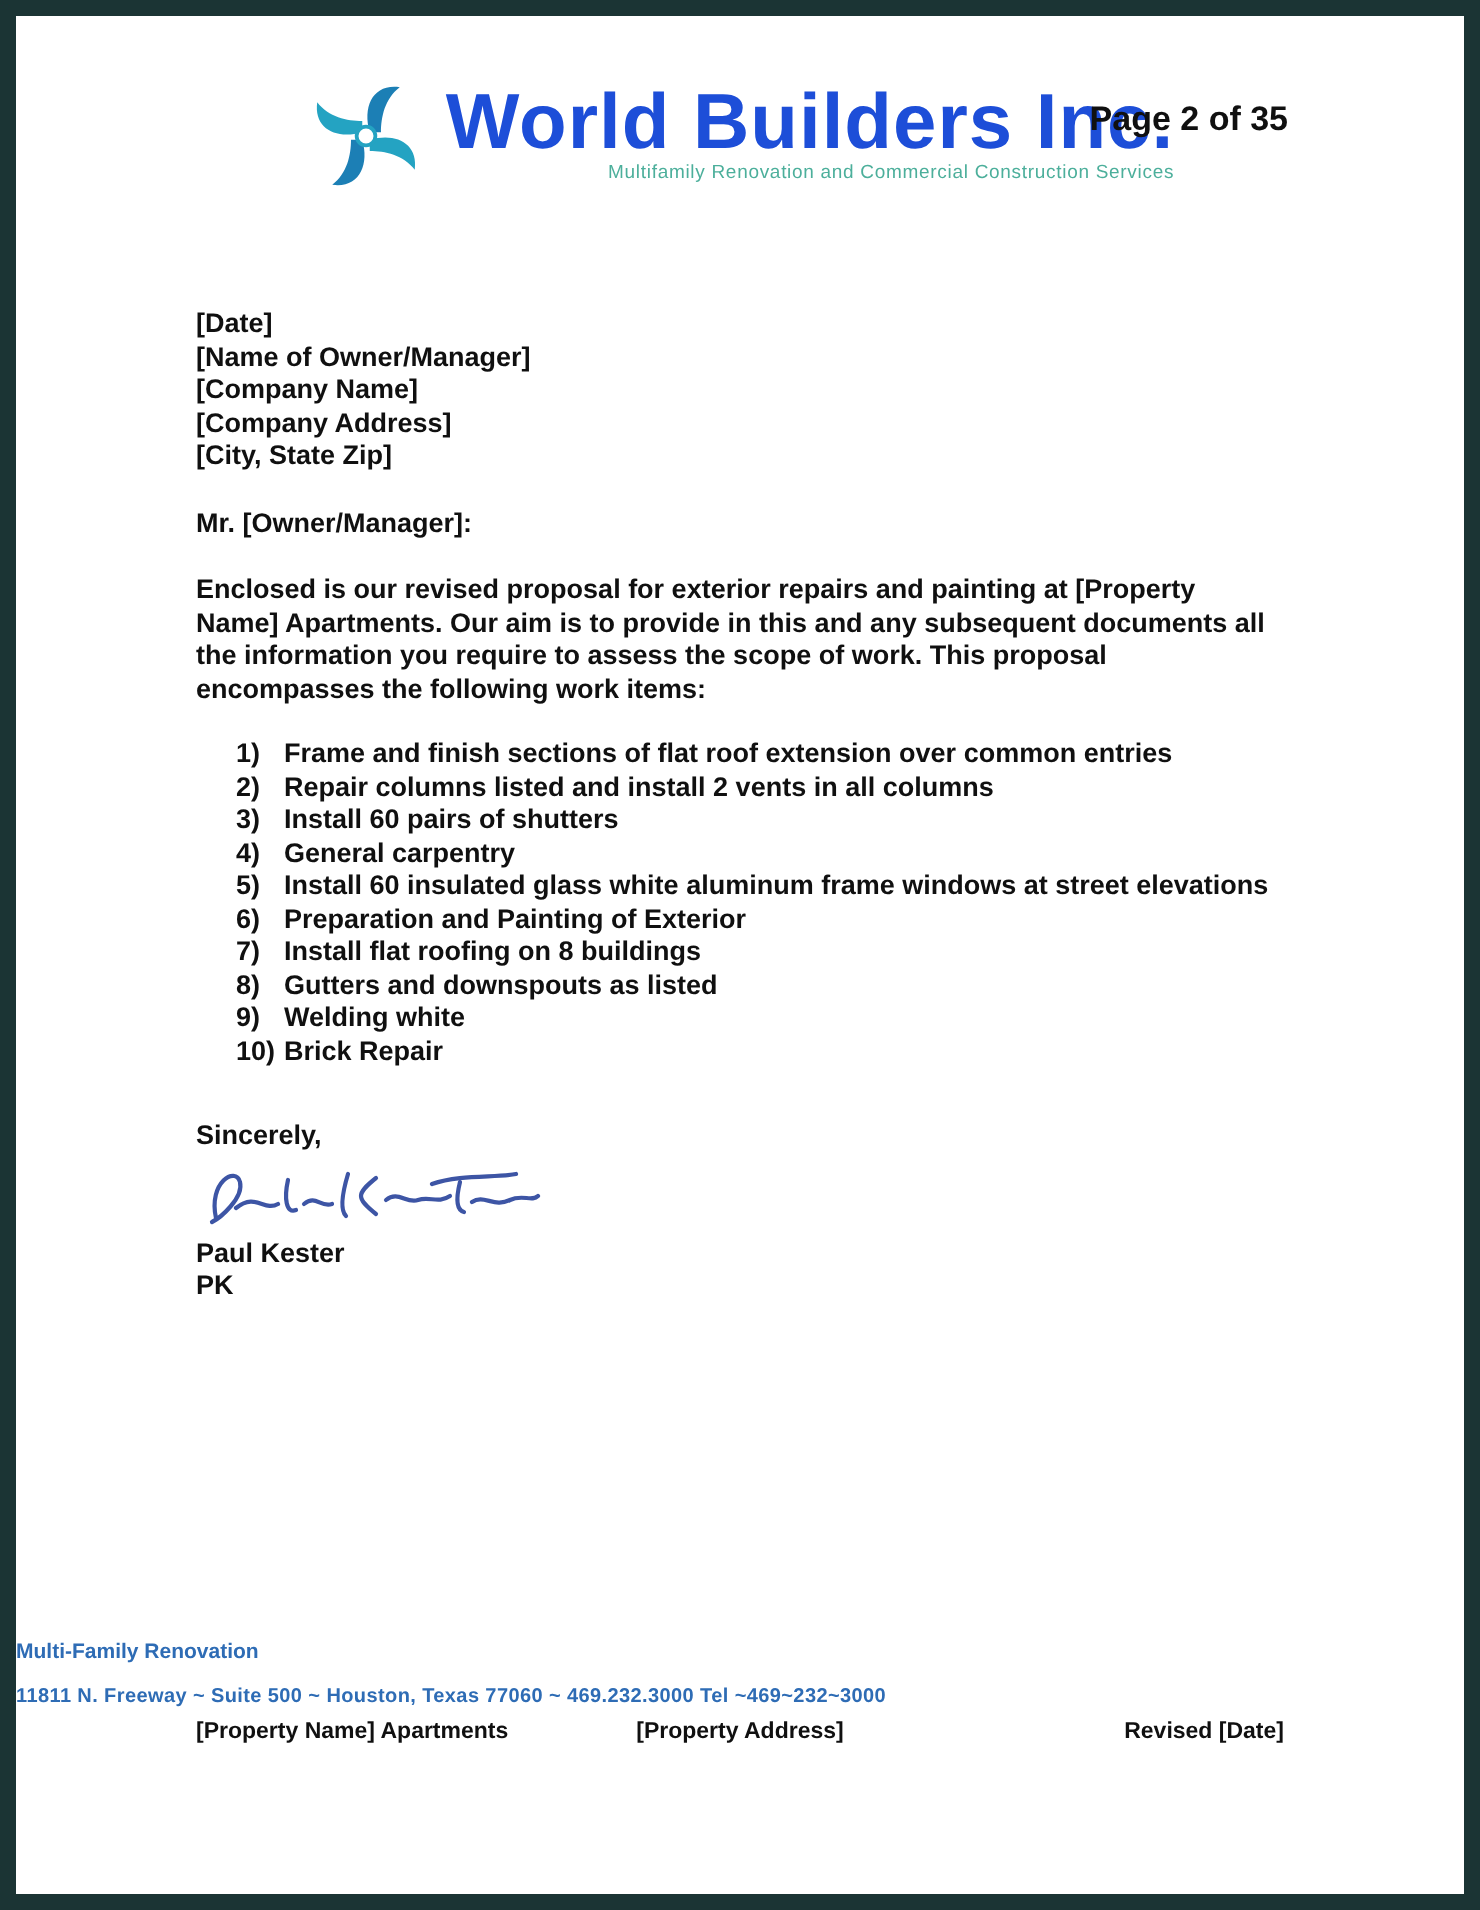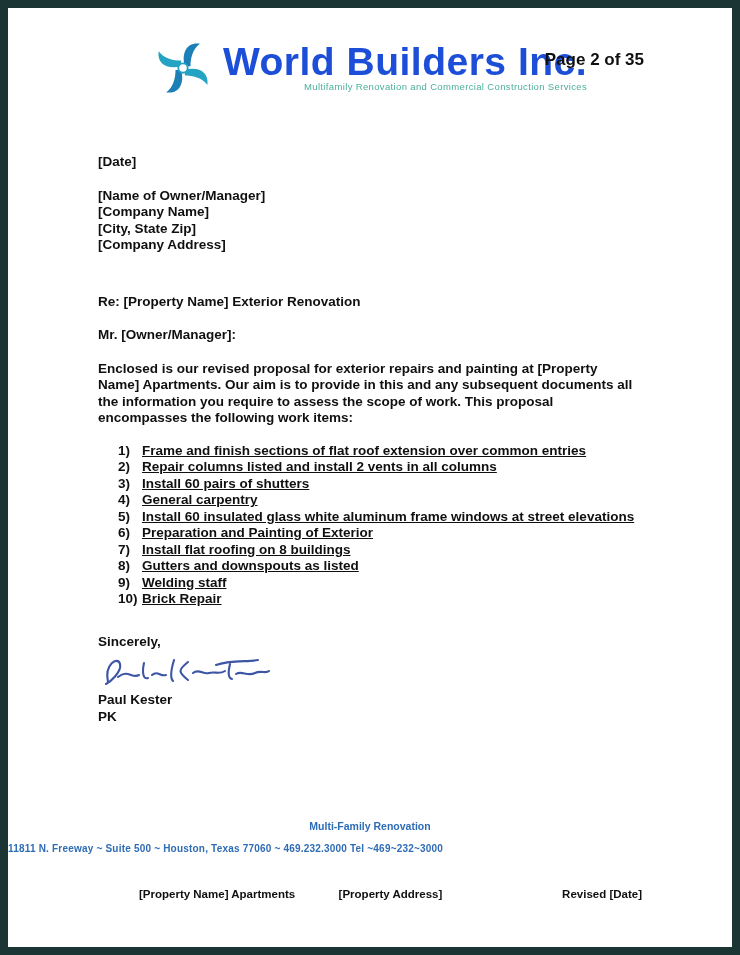--- a/index.html
+++ b/index.html
@@ -44,30 +44,29 @@
   }
 
   
   .content {
     padding: 0 92px 0 90px;
     font-size: 13.5px;
     font-weight: bold;
     line-height: 16.5px;
   }
   .p-date { margin-top: 28px; }
-  .recipient { margin-top: 17px; }
+  .recipient { }
   .subject { margin-top: 40px; }
   .salutation { margin-top: 17px; }
   .intro { margin-top: 17px; }
   .work-items {
     list-style: none;
     counter-reset: item;
     margin: 16px 0 0 0;
     padding: 0 0 0 44px;
-    text-decoration: underline;
   }
   .work-items li {
     counter-increment: item;
     position: relative;
   }
   .work-items li::before {
     content: counter(item) ")";
     position: absolute;
     left: -24px;
   }
@@ -75,45 +74,44 @@
   .signoff { margin-top: 26px; }
   .signature { margin-top: 2px; height: 40px; }
   .signatory { margin-top: 0; }
   .initials { margin-top: 0; }
 
   
   .footer-division {
     position: absolute;
     left: 0; right: 0;
     top: 812px;
-    text-align: center;
+    text-align: left;
     font-size: 10.5px;
     font-weight: bold;
     color: #2e6cb5;
   }
   .footer-address {
     position: absolute;
     left: 0; right: 0;
     top: 835px;
     font-size: 10px;
     font-weight: bold;
     color: #2e6cb5;
     letter-spacing: 0.2px;
   }
   .footer-bottom {
     position: absolute;
     left: 0; right: 0;
-    top: 880px;
+    top: 852px;
     padding: 0 90px;
     display: grid;
     grid-template-columns: 1fr 1fr 1fr;
     font-size: 11.5px;
     font-weight: bold;
     color: #101010;
-    margin-left: 41px;
   }
   .footer-bottom .mid { text-align: center; }
   .footer-bottom .end { text-align: right; }
 </style>
 </head>
 <body>
 
 <div class="page">
 
   <header class="letterhead">
@@ -132,40 +130,39 @@
     </div>
     <div class="page-number">Page 2 of 35</div>
   </header>
 
   <main class="content">
     <div class="p-date">[Date]</div>
 
     <div class="recipient">
       <div>[Name of Owner/Manager]</div>
       <div>[Company Name]</div>
+      <div>[Company Address]</div>
       <div>[City, State  Zip]</div>
-      <div>[Company Address]</div>
     </div>
 
-    <div class="subject">Re:  [Property Name] Exterior Renovation</div>
 
     <div class="salutation">Mr. [Owner/Manager]:</div>
 
     <p class="intro" style="margin-bottom:0;">Enclosed is our revised proposal for exterior repairs and painting at [Property Name] Apartments. Our aim is to provide in this and any subsequent documents all the information you require to assess the scope of work. This proposal encompasses the following work items:</p>
 
     <ol class="work-items">
       <li>Frame and finish sections of flat roof extension over common entries</li>
       <li>Repair columns listed and install 2 vents in all columns</li>
       <li>Install 60 pairs of shutters</li>
       <li>General carpentry</li>
       <li>Install 60 insulated glass white aluminum frame windows at street elevations</li>
       <li>Preparation and Painting of Exterior</li>
       <li>Install flat roofing on 8 buildings</li>
       <li>Gutters and downspouts as listed</li>
-      <li>Welding staff</li>
+      <li>Welding white</li>
       <li>Brick Repair</li>
     </ol>
 
 
     <div class="signoff">Sincerely,</div>
 
     <div class="signature">
       <svg width="175" height="40" viewBox="0 0 175 40" aria-hidden="true">
         <g fill="none" stroke="#3d55a5" stroke-width="2.1" stroke-linecap="round">
           <path d="M10 30 C 6 12, 20 4, 22 12 C 24 20, 12 30, 8 32"></path>

